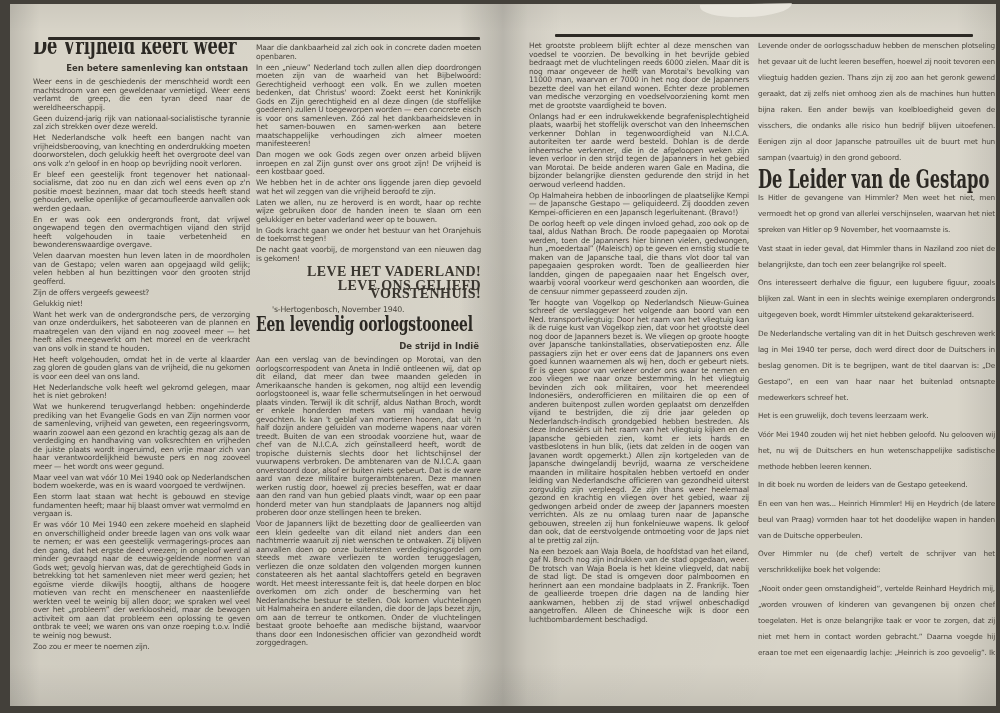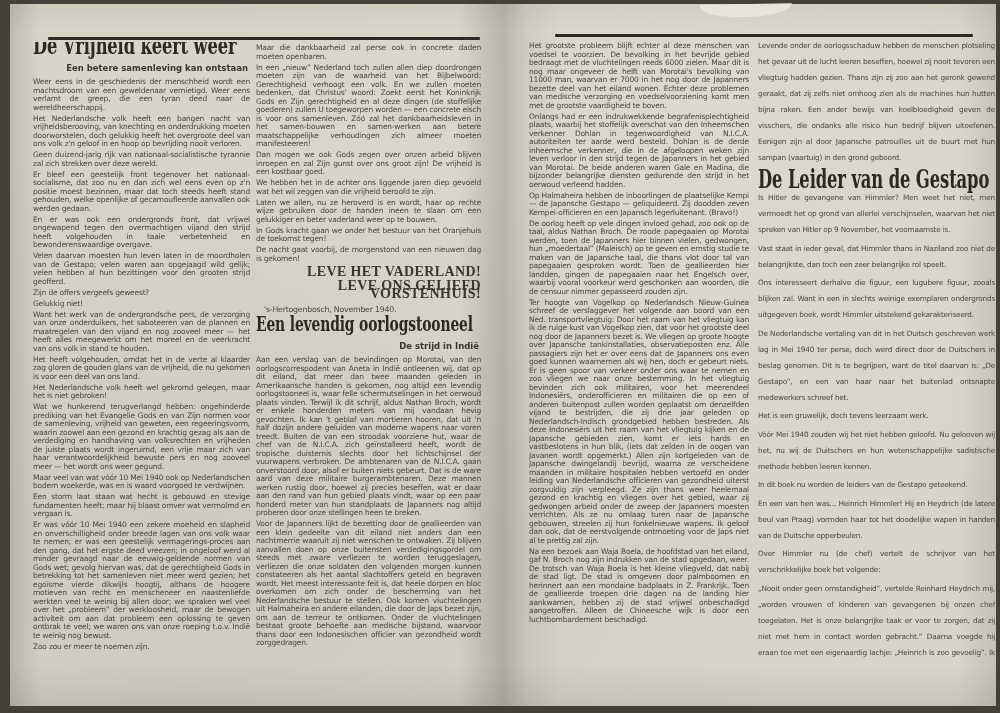--- a/index.html
+++ b/index.html
@@ -48,58 +48,58 @@
   .hl-oorlog{font-size:21px;transform:scaleX(0.66);margin:6px 0 2px 0;}
   .hl-gestapo{font-size:26px;transform:scaleX(0.63);margin:5px 0 3px 0;}
   .subtitle{
     font-weight:bold;text-align:right;font-size:8.5px;letter-spacing:0;
     color:#3a362f;margin:13px 2px 6px 0;
   }
   .slogan-line{
     font-weight:bold;font-size:14px;letter-spacing:0.4px;color:#3a362f;
     margin:5px 0 0 0;text-align:right;font-family:Liberation Serif, serif;
   }
-  .dateline{font-size:7.8px;margin:7px 0 0 8px;text-align:left;color:#4a463e;}
+  .dateline{font-size:7.8px;margin:7px 0 0 16px;text-align:left;color:#4a463e;}
 </style>
 </head>
 <body>
 
 <div class="spread">
   <div class="tear"></div>
   <div class="rule rule-left"></div>
   <div class="rule rule-right"></div>
 </div>
 
 <div class="col col-a">
   <div class="headline hl-vrijheid">De Vrijheid keert weer</div>
   <div class="subtitle">Een betere samenleving kan ontstaan</div>
   <div>
       <p class="para">Weer eens in de geschiedenis der menschheid wordt een machtsdroom van een geweldenaar vernietigd. Weer eens verlamt de greep, die een tyran deed naar de wereldheerschappij.</p>
+      <p class="para">Geen duizend-jarig rijk van nationaal-socialistische tyrannie zal zich strekken over deze wereld.</p>
       <p class="para">Het Nederlandsche volk heeft een bangen nacht van vrijheidsberooving, van knechting en onderdrukking moeten doorworstelen, doch gelukkig heeft het overgroote deel van ons volk z'n geloof in en hoop op bevrijding nooit verloren.</p>
-      <p class="para">Geen duizend-jarig rijk van nationaal-socialistische tyrannie zal zich strekken over deze wereld.</p>
       <p class="para">Er bleef een geestelijk front tegenover het nationaal-socialisme, dat zoo nu en dan zich wel eens even op z'n positie moest bezinnen, maar dat toch steeds heeft stand gehouden, welke openlijke of gecamoufleerde aanvallen ook werden gedaan.</p>
       <p class="para">En er was ook een ondergronds front, dat vrijwel ongewapend tegen den overmachtigen vijand den strijd heeft volgehouden in taaie verbetenheid en bewonderenswaardige overgave.</p>
       <p class="para">Velen daarvan moesten hun leven laten in de moordholen van de Gestapo; velen waren aan opgejaagd wild gelijk; velen hebben al hun bezittingen voor den grooten strijd geofferd.</p>
       <p class="para">Zijn de offers vergeefs geweest?</p>
       <p class="para">Gelukkig niet!</p>
       <p class="para">Want het werk van de ondergrondsche pers, de verzorging van onze onderduikers, het saboteeren van de plannen en maatregelen van den vijand en nog zooveel meer — het heeft alles meegewerkt om het moreel en de veerkracht van ons volk in stand te houden.</p>
       <p class="para">Het heeft volgehouden, omdat het in de verte al klaarder zag gloren de gouden glans van de vrijheid, die nu gekomen is voor een deel van ons land.</p>
       <p class="para">Het Nederlandsche volk heeft wel gekromd gelegen, maar het is niet gebroken!</p>
       <p class="para">Wat we hunkerend terugverlangd hebben: ongehinderde prediking van het Evangelie Gods en van Zijn normen voor de samenleving, vrijheid van geweten, een regeeringsvorm, waarin zoowel aan een gezond en krachtig gezag als aan de verdediging en handhaving van volksrechten en vrijheden de juiste plaats wordt ingeruimd, een vrije maar zich van haar verantwoordelijkheid bewuste pers en nog zooveel meer — het wordt ons weer gegund.</p>
       <p class="para">Maar veel van wat vóór 10 Mei 1940 ook op Nederlandschen bodem woekerde, was en is waard voorgoed te verdwijnen.</p>
       <p class="para">Een storm laat staan wat hecht is gebouwd en stevige fundamenten heeft; maar hij blaast omver wat vermolmd en vergaan is.</p>
       <p class="para">Er was vóór 10 Mei 1940 een zekere moeheid en slapheid en onverschilligheid onder breede lagen van ons volk waar te nemen; er was een geestelijk vermagerings-proces aan den gang, dat het ergste deed vreezen; in ongeloof werd al minder gevraagd naar de eeuwig-geldende normen van Gods wet; gevolg hiervan was, dat de gerechtigheid Gods in betrekking tot het samenleven niet meer werd gezien; het egoïsme vierde dikwijls hoogtij, althans de hoogere motieven van recht en menscheneer en naastenliefde werkten veel te weinig bij allen door; we spraken wel veel over het „probleem” der werkloosheid, maar de bewogen activiteit om aan dat probleem een oplossing te geven ontbrak te veel; we waren ons van onze roeping t.o.v. Indië te weinig nog bewust.</p>
       <p class="para">Zoo zou er meer te noemen zijn.</p>
       <p class="para">Dat moet en mag alles zóó niet terugkomen.</p>
     </div>
 </div>
 
 <div class="col col-b">
   <div>
-      <p class="para">Maar die dankbaarheid zal perse ook in concrete daden moeten openbaren.</p>
+      <p class="para">Maar die dankbaarheid zal zich ook in concrete daden moeten openbaren.</p>
       <p class="para">In een „nieuw” Nederland toch zullen allen diep doordrongen moeten zijn van de waarheid van het Bijbelwoord: Gerechtigheid verhoogt een volk. En we zullen moeten bedenken, dat Christus' woord: Zoekt eerst het Koninkrijk Gods en Zijn gerechtigheid en al deze dingen (de stoffelijke goederen) zullen U toegeworpen worden — een concrete eisch is voor ons samenleven. Zóó zal het dankbaarheidsleven in het samen-bouwen en samen-werken aan betere maatschappelijke verhoudingen zich almeer moeten manifesteeren!</p>
       <p class="para">Dan mogen we ook Gods zegen over onzen arbeid blijven inroepen en zal Zijn gunst over ons groot zijn! De vrijheid is een kostbaar goed.</p>
       <p class="para">We hebben het in de achter ons liggende jaren diep gevoeld wat het wil zeggen van die vrijheid beroofd te zijn.</p>
       <p class="para">Laten we allen, nu ze heroverd is en wordt, haar op rechte wijze gebruiken door de handen ineen te slaan om een gelukkiger en beter vaderland weer op te bouwen.</p>
       <p class="para">In Gods kracht gaan we onder het bestuur van het Oranjehuis de toekomst tegen!</p>
       <p class="para">De nacht gaat voorbij, de morgenstond van een nieuwen dag is gekomen!</p>
     </div>
   <div>
       <p class="slogan-line">LEVE HET VADERLAND!</p>
       <p class="slogan-line">LEVE ONS GELIEFD VORSTENHUIS!</p>

